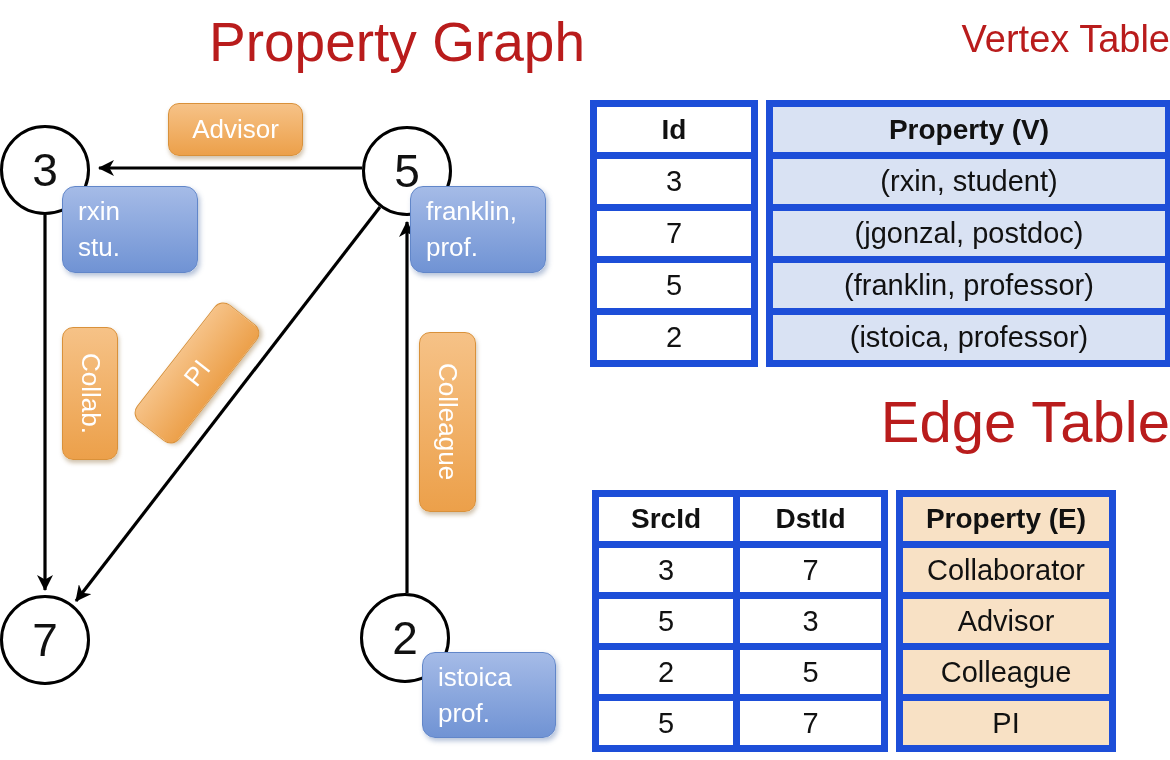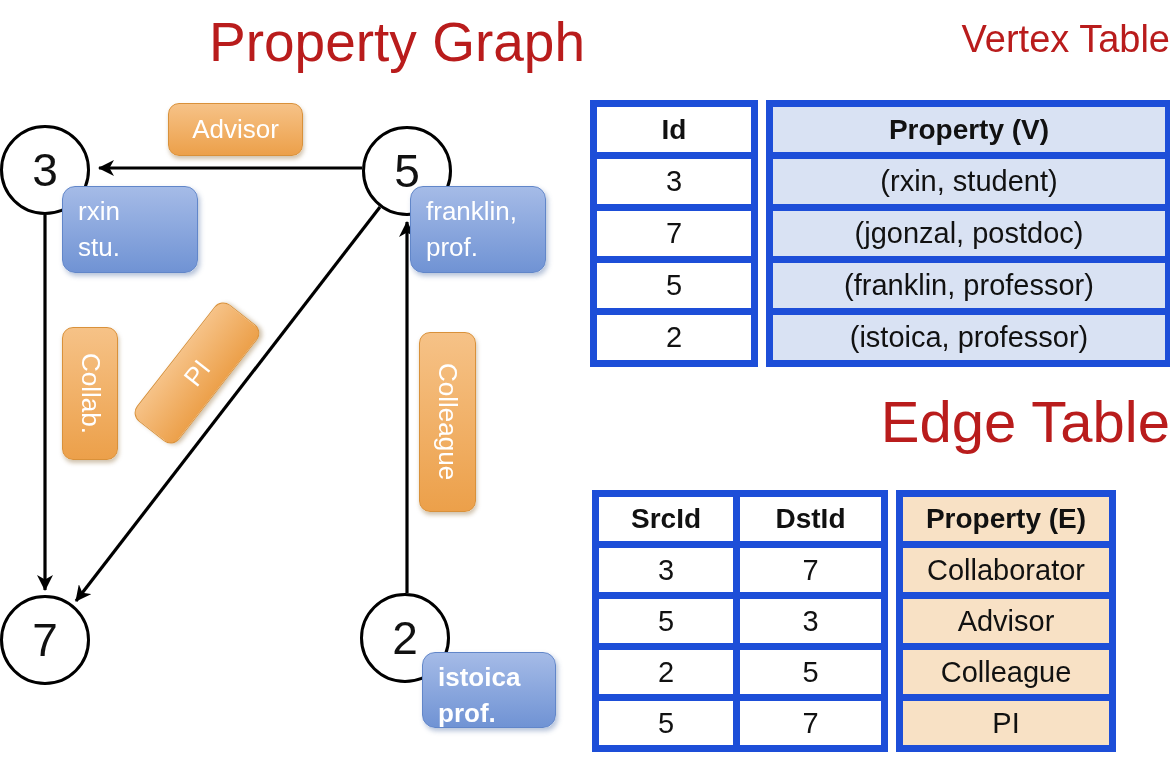--- a/index.html
+++ b/index.html
@@ -98,21 +98,21 @@
   </div>
 
   <div class="vlabel" style="left:62px;  top:186px; width:136px; height:87px;">
     <div>rxin</div>
     <div>stu.</div>
   </div>
   <div class="vlabel" style="left:410px; top:186px; width:136px; height:87px;">
     <div>franklin,</div>
     <div>prof.</div>
   </div>
-  <div class="vlabel" style="left:422px; top:652px; width:134px; height:76px;font-weight:bold;">
+  <div class="vlabel" style="left:422px; top:652px; width:134px; height:86px;">
     <div>istoica</div>
     <div>prof.</div>
   </div>
 
   <div class="elabel" style="left:168px; top:103px; width:135px; height:53px;">
     <span>Advisor</span>
   </div>
   <div class="elabel vert" style="left:62px; top:327px; width:56px; height:133px;">
     <span>Collab.</span>
   </div>

